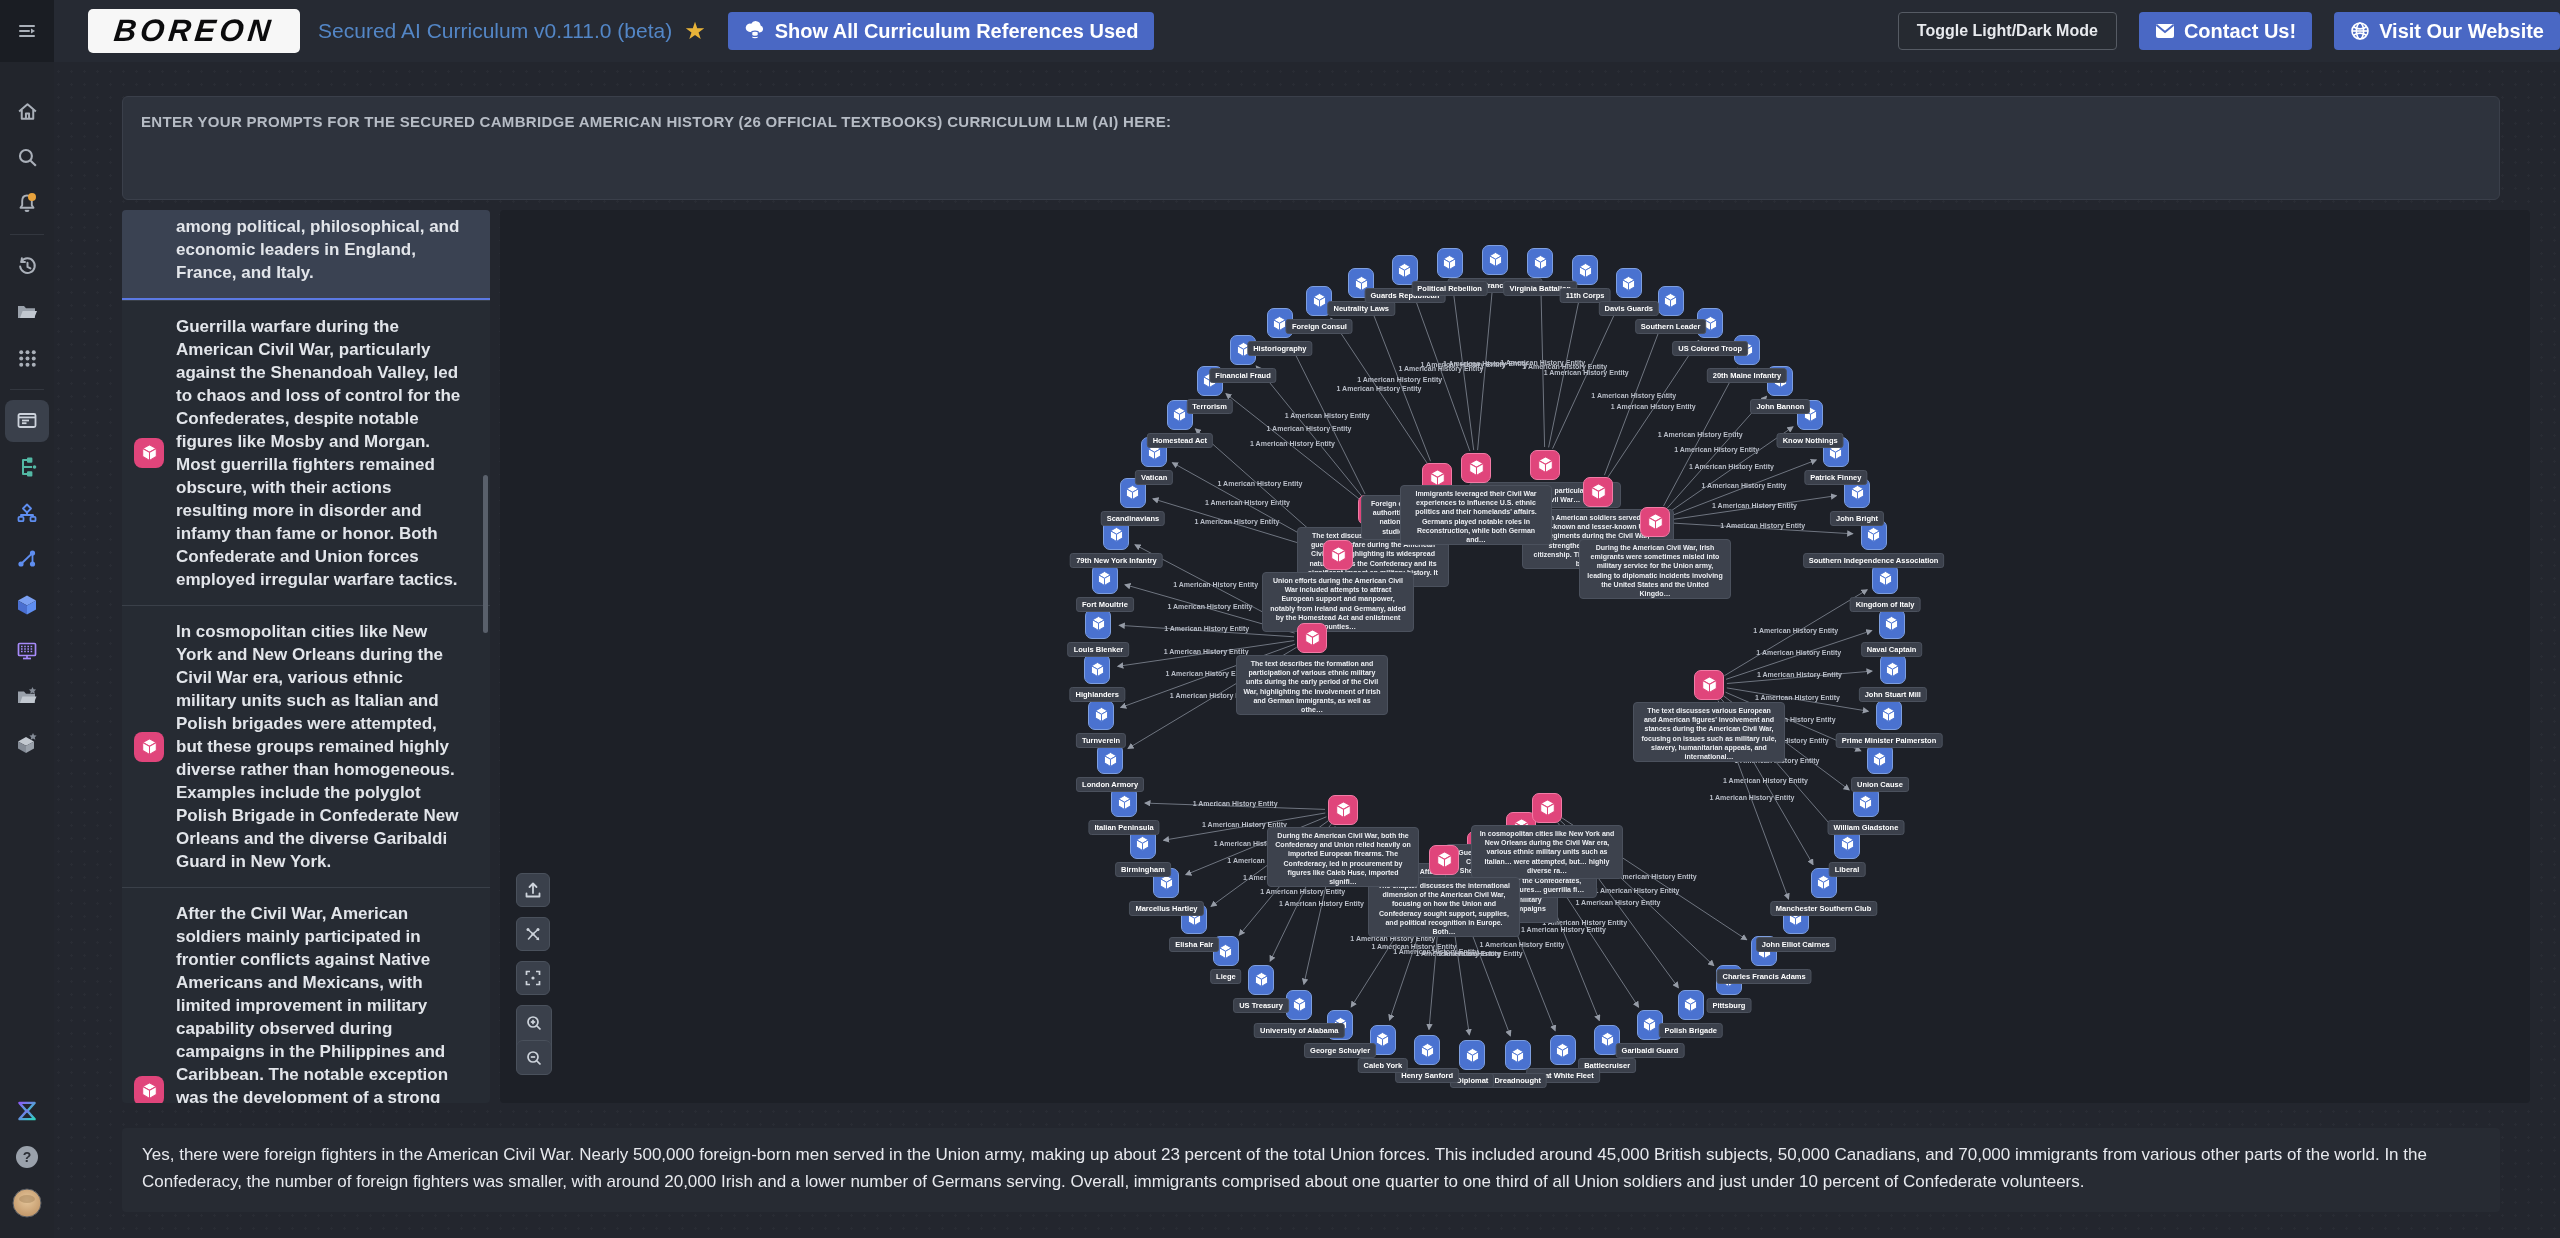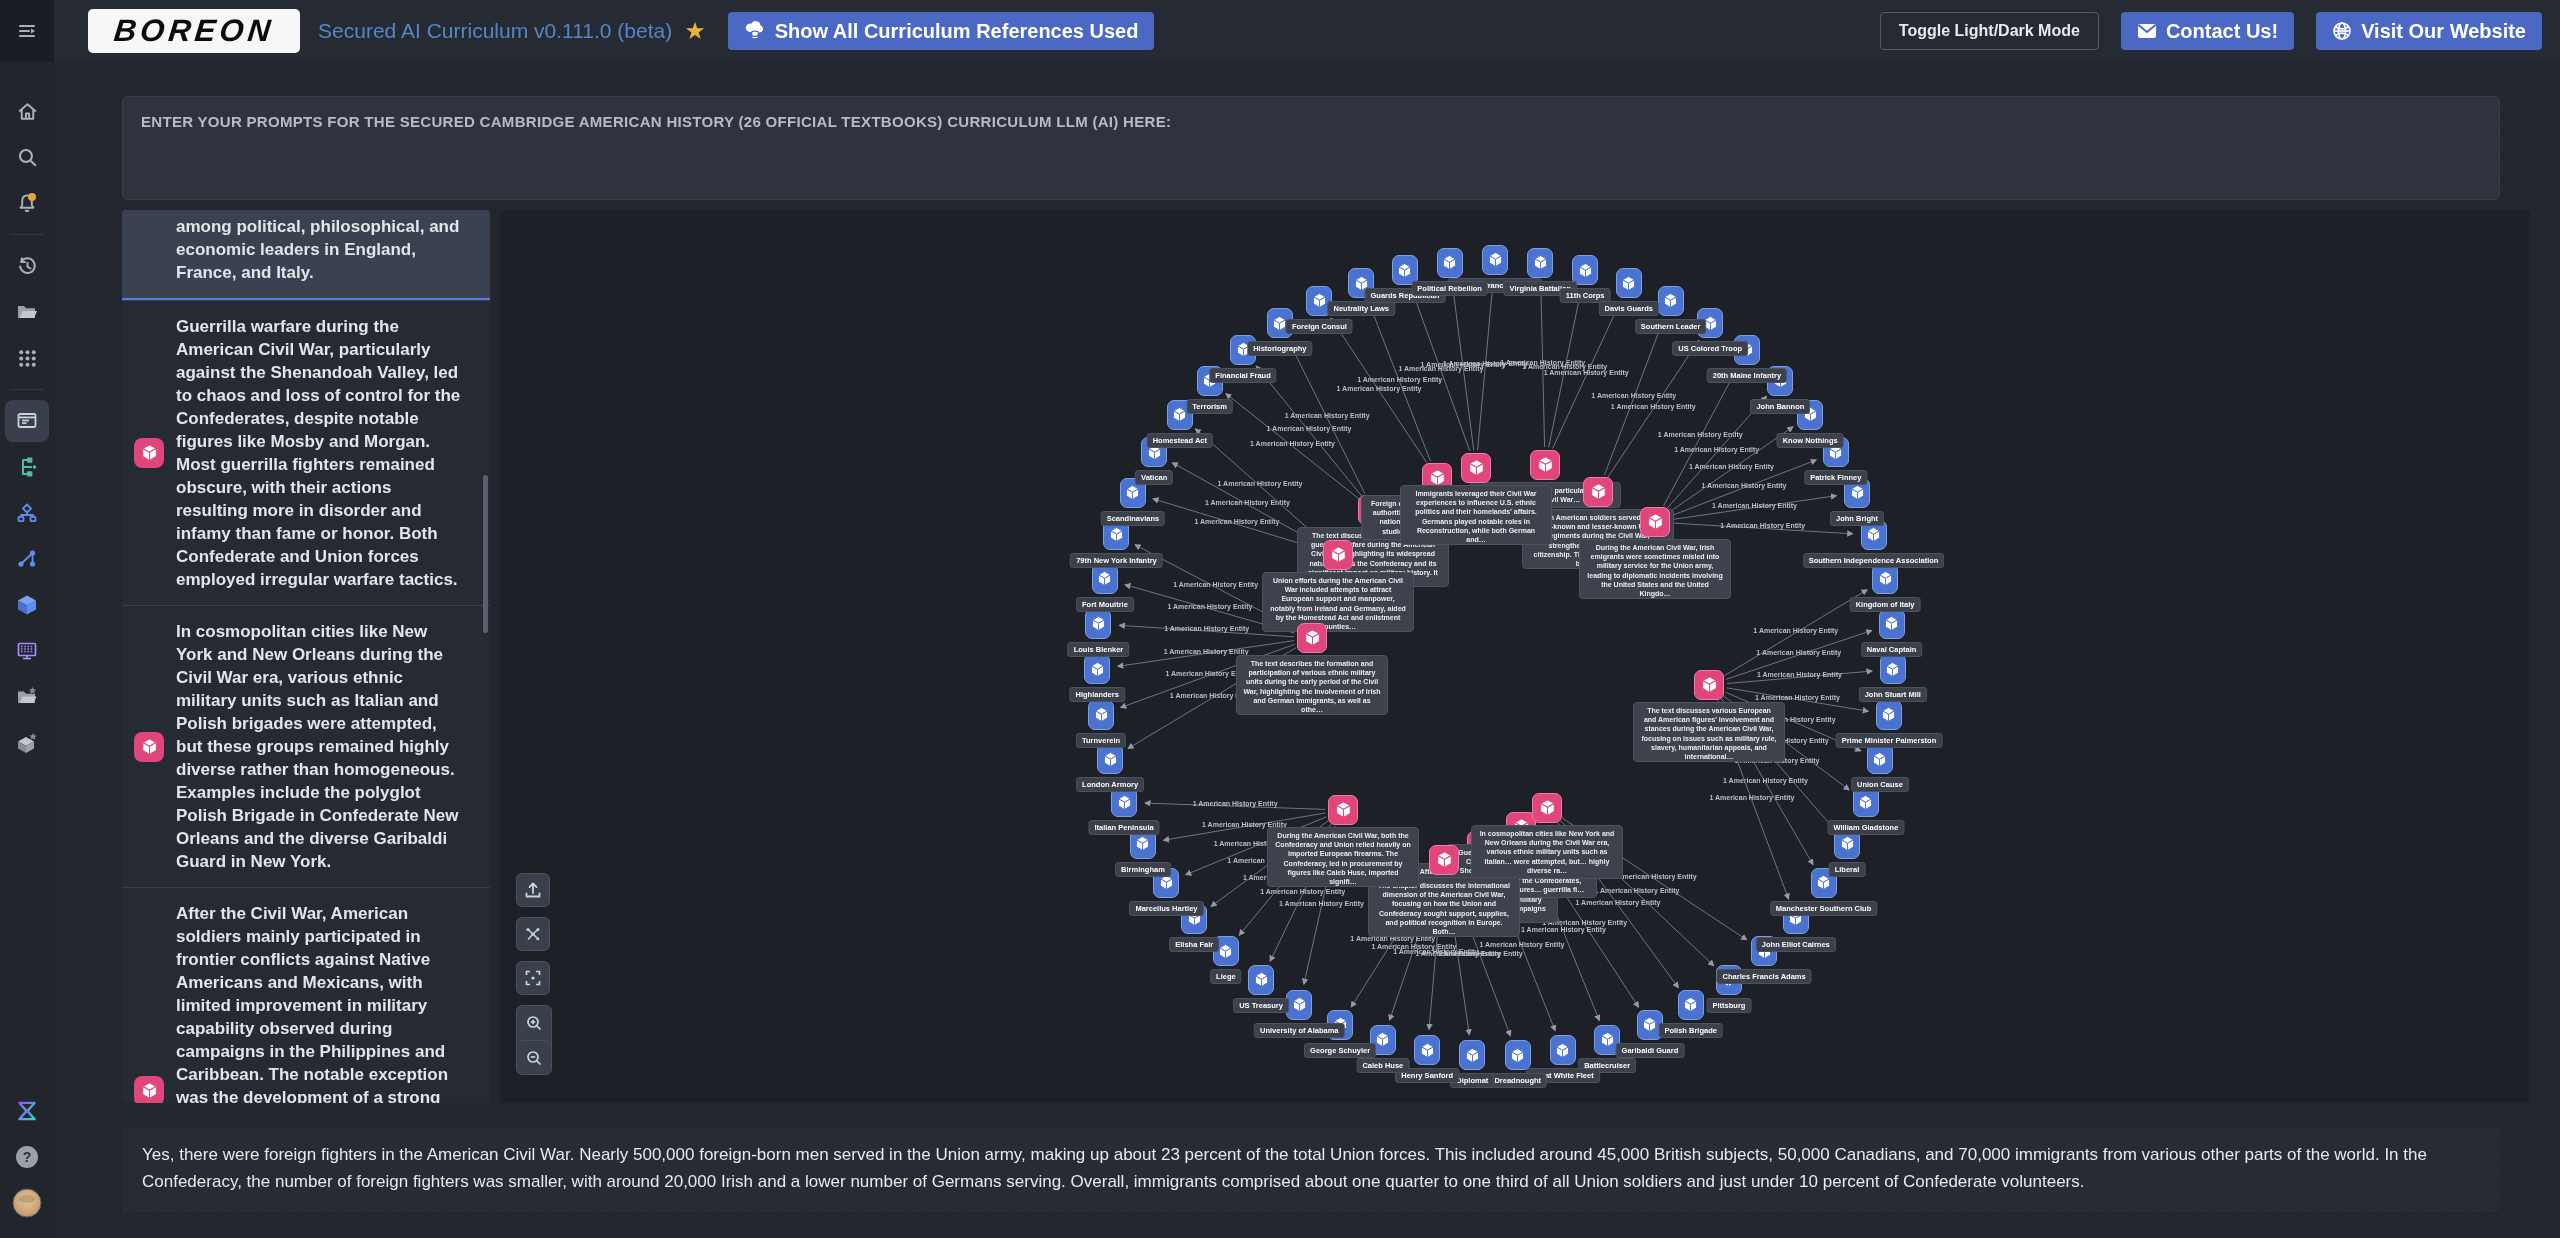--- a/index.html
+++ b/index.html
@@ -12,21 +12,21 @@
   
   .corner{position:absolute;left:0;top:0;width:54px;height:62px;background:#1a1d23;display:flex;align-items:center;justify-content:center;z-index:30;cursor:pointer;}
   .header{position:absolute;left:54px;top:0;right:0;height:62px;background:#262a33;display:flex;align-items:center;z-index:25;}
   .logo-box{margin-left:34px;background:#f7f7f7;border-radius:5px;padding:4px 26px;height:44px;display:flex;align-items:center;}
   .logo-text{font-weight:900;font-style:italic;font-size:31px;letter-spacing:4px;color:#0b0b0d;transform:skewX(-6deg);}
   .app-title{margin-left:18px;color:#5386c6;font-size:21px;font-weight:400;white-space:nowrap;}
   .star{margin-left:12px;color:#e8b339;font-size:24px;}
   .btn-blue{background:#4a68c4;color:#fff;border:none;border-radius:4px;height:38px;display:flex;align-items:center;gap:9px;padding:0 16px;font-size:20px;font-weight:700;font-family:inherit;cursor:pointer;white-space:nowrap;}
   .show-refs{margin-left:22px;}
   .dots-handle{position:absolute;left:1281px;top:0;background:#2e323b;border-radius:0 0 6px 6px;color:#fff;font-size:15px;letter-spacing:2px;padding:1px 13px 5px;line-height:14px;cursor:pointer;}
-  .header-right{margin-left:auto;display:flex;align-items:center;gap:22px;padding-right:18px;}
+  .header-right{margin-left:auto;display:flex;align-items:center;gap:22px;}
   .btn-ghost{background:#262a31;color:#e8eaee;border:1px solid #565b64;border-radius:4px;height:38px;padding:0 18px;font-size:16px;font-weight:700;font-family:inherit;cursor:pointer;white-space:nowrap;}
   
   .rail{position:absolute;left:0;top:62px;width:54px;bottom:0;background:#22252c;display:flex;flex-direction:column;align-items:center;z-index:20;}
   .ritem{width:44px;height:42px;display:flex;align-items:center;justify-content:center;cursor:pointer;border-radius:8px;margin:2px 0;}
   .ritem.active{background:#3a404b;}
   .rail-div{width:34px;height:1px;background:#33373f;margin:8px 0;}
   .rail-spacer{flex:1;}
   
   .prompt-panel{position:absolute;left:122px;top:96px;width:2378px;height:104px;background:#2e333d;border:1px solid #3a3f4a;border-radius:6px;padding:16px 18px;z-index:5;}
   .prompt-label{font-size:15px;font-weight:700;color:#b6bcc5;letter-spacing:.3px;margin-bottom:9px;}
@@ -786,21 +786,21 @@
         <div class="gpill" style="left:927.1321673322158px;top:858.1708266673818px">Henry Sanford</div>
         <div class="gnode" style="left:869.8704423771111px;top:814.87820349857px">
           <span>
             <svg width="15" height="17.25" viewBox="-10 -11 20 23">
   <polygon points="0,-9 8,-4.5 0,0 -8,-4.5" fill="#fff" stroke="#4a72d0" stroke-width="1.2"></polygon>
   <polygon points="-8,-4.5 0,0 0,9.5 -8,4.8" fill="#fff" stroke="#4a72d0" stroke-width="1.2"></polygon>
   <polygon points="8,-4.5 0,0 0,9.5 8,4.8" fill="#fff" stroke="#4a72d0" stroke-width="1.2"></polygon>
             </svg>
           </span>
         </div>
-        <div class="gpill" style="left:882.8704423771111px;top:847.87820349857px">Caleb Huse</div>
+        <div class="gpill" style="left:882.8704423771111px;top:847.87820349857px">Caleb York</div>
         <div class="gnode" style="left:827.0704976856782px;top:799.6072139397104px">
           <span>
             <svg width="15" height="17.25" viewBox="-10 -11 20 23">
   <polygon points="0,-9 8,-4.5 0,0 -8,-4.5" fill="#fff" stroke="#4a72d0" stroke-width="1.2"></polygon>
   <polygon points="-8,-4.5 0,0 0,9.5 -8,4.8" fill="#fff" stroke="#4a72d0" stroke-width="1.2"></polygon>
   <polygon points="8,-4.5 0,0 0,9.5 8,4.8" fill="#fff" stroke="#4a72d0" stroke-width="1.2"></polygon>
             </svg>
           </span>
         </div>
         <div class="gpill" style="left:840.0704976856782px;top:832.6072139397104px">George Schuyler</div>

